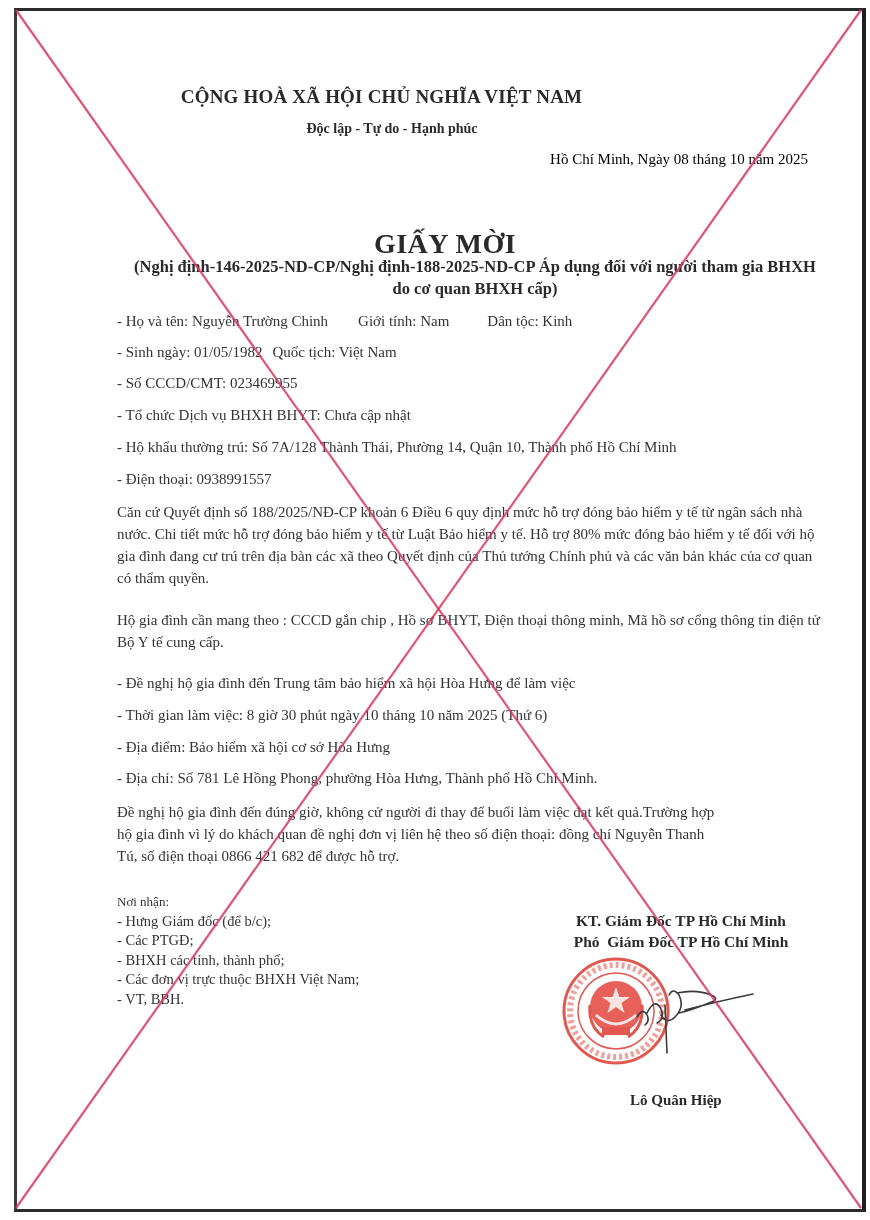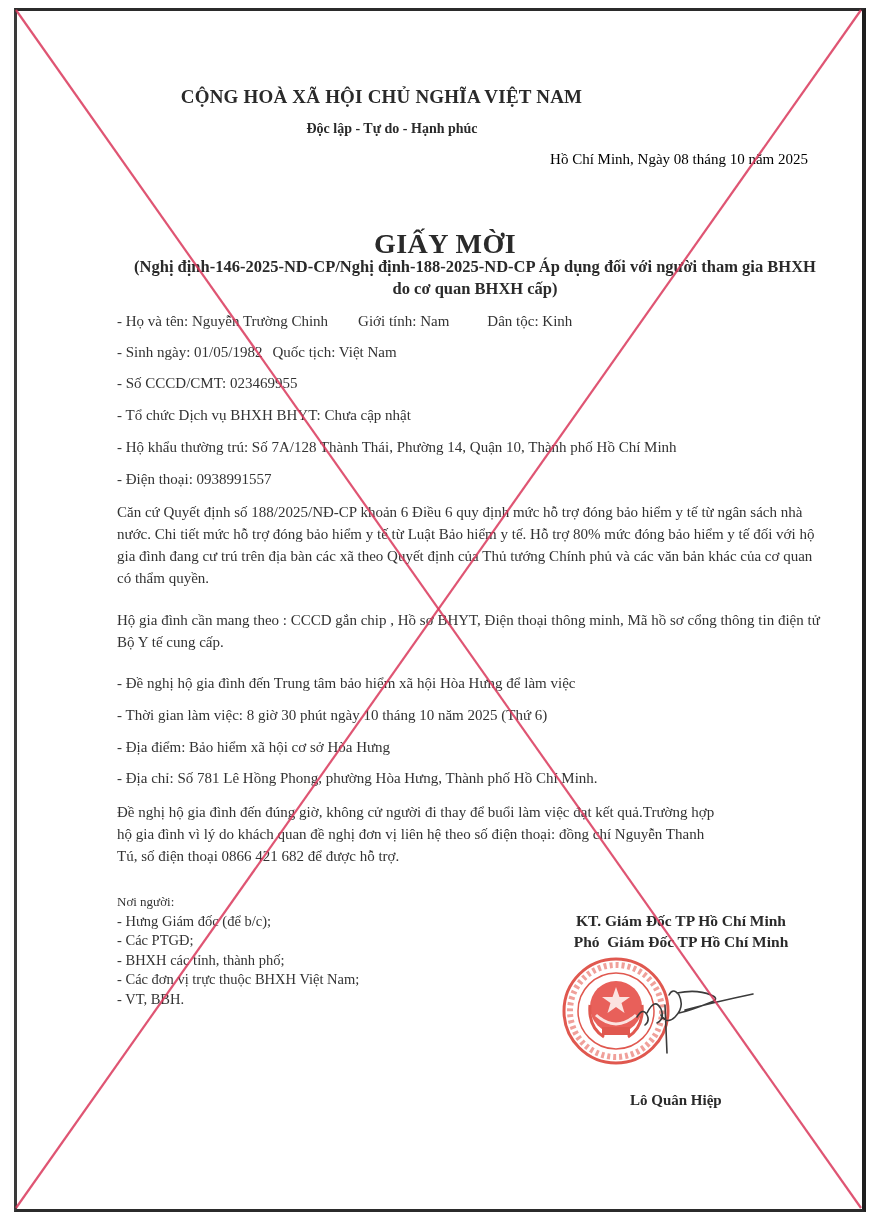--- a/index.html
+++ b/index.html
@@ -54,21 +54,21 @@
 <div class="abs para" style="top:609px;">Hộ gia đình cần mang theo : CCCD gắn chip , Hồ sơ BHYT, Điện thoại thông minh, Mã hồ sơ cổng thông tin điện tử Bộ Y tế cung cấp.</div>
 
 <div class="abs line" style="top:675px;">- Đề nghị hộ gia đình đến Trung tâm bảo hiểm xã hội Hòa Hưng để làm việc</div>
 <div class="abs line" style="top:707px;">- Thời gian làm việc: 8 giờ 30 phút ngày 10 tháng 10 năm 2025 (Thứ 6)</div>
 <div class="abs line" style="top:739px;">- Địa điểm: Bảo hiểm xã hội cơ sở Hòa Hưng</div>
 <div class="abs line" style="top:770px;">- Địa chỉ: Số 781 Lê Hồng Phong, phường Hòa Hưng, Thành phố Hồ Chí Minh.</div>
 
 <div class="abs para" style="top:801px; width:600px;">Đề nghị hộ gia đình đến đúng giờ, không cử người đi thay để buổi làm việc đạt kết quả.Trường hợp hộ gia đình vì lý do khách quan đề nghị đơn vị liên hệ theo số điện thoại: đồng chí Nguyễn Thanh Tú, số điện thoại 0866 421 682 để được hỗ trợ.</div>
 
 <div class="abs recip" style="top:892px;">
-  <div style="font-size:13px;">Nơi người:</div>
+  <div style="font-size:13px;">Nơi nhận:</div>
   <div>- Hưng Giám đốc (để b/c);</div>
   <div>- Các PTGĐ;</div>
   <div>- BHXH các tỉnh, thành phố;</div>
   <div>- Các đơn vị trực thuộc BHXH Việt Nam;</div>
   <div>- VT, BBH.</div>
 </div>
 
 <div class="abs sig-title" style="top:910px;">
   <div>KT. Giám Đốc TP Hồ Chí Minh</div>
   <div style="white-space:pre;">Phó  Giám Đốc TP Hồ Chí Minh</div>

